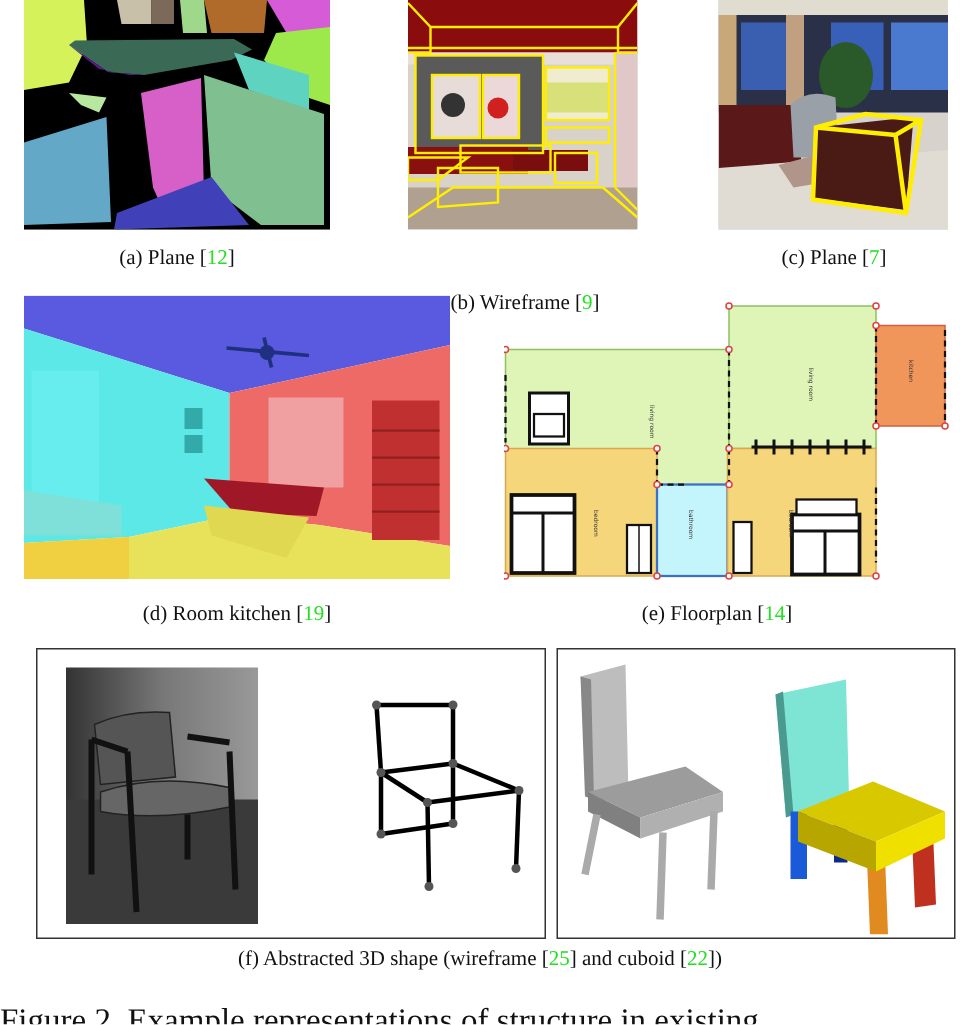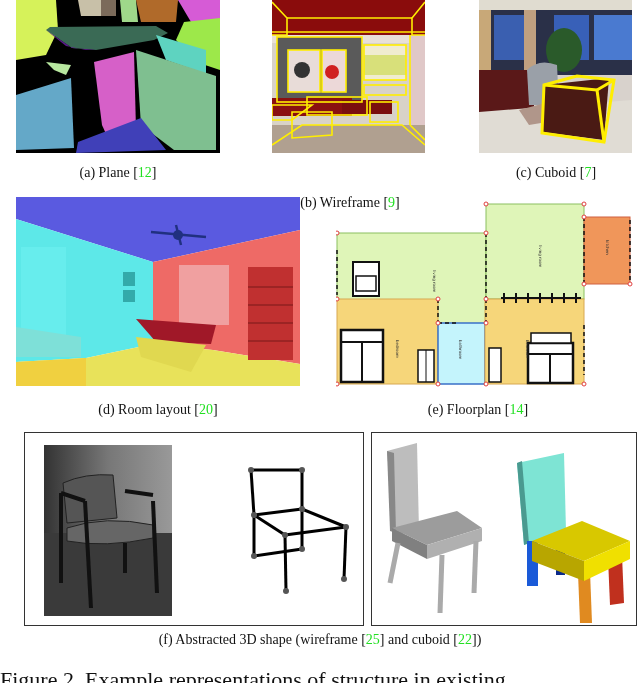--- a/index.html
+++ b/index.html
@@ -95,21 +95,21 @@
     <polygon points="65,85 130,78 125,140 63,132" fill="#4a1a14"></polygon>
     <g fill="none" stroke="#ffee00" stroke-width="3">
       <polygon points="65,85 98,76 135,80 125,142 63,133"></polygon>
       <line x1="65" y1="85" x2="118" y2="90"></line>
       <line x1="118" y1="90" x2="135" y2="80"></line>
       <line x1="118" y1="90" x2="125" y2="142"></line>
     </g>
   </svg>
 </div>
 <div class="cap" style="left:472px;top:161px;width:168px;">
-  <span>(c) Cuboid [</span><span class="ref">7</span><span>]</span>
+  <span>(c) Plane [</span><span class="ref">7</span><span>]</span>
 </div>
 
 <div class="panel" style="left:16px;top:197px;width:284px;height:189px;">
   <svg width="284" height="189" viewBox="0 0 284 189">
     <polygon points="0,0 284,0 284,33 137,65 0,22" fill="#5a5ae0"></polygon>
     <polygon points="0,22 137,65 137,147 70,161 0,165" fill="#5de8e8"></polygon>
     <polygon points="137,65 284,33 284,167 197,153 137,147" fill="#ee6a66"></polygon>
     <polygon points="0,165 70,161 137,147 197,153 284,167 284,189 0,189" fill="#e8e25a"></polygon>
     <polygon points="0,165 70,161 70,189 0,189" fill="#f0d040"></polygon>
     <rect x="5" y="50" width="45" height="95" fill="#6ef0f0" opacity="0.6"></rect>
@@ -127,21 +127,21 @@
     <polygon points="120,140 190,148 175,175 125,160" fill="#e0d850"></polygon>
     <polygon points="0,130 65,140 65,160 0,160" fill="#7ee0d8"></polygon>
     <g stroke="#203080" stroke-width="2.5">
       <line x1="135" y1="35" x2="190" y2="40"></line>
       <line x1="160" y1="28" x2="165" y2="48"></line>
     </g>
     <circle cx="162" cy="38" r="5" fill="#203080"></circle>
   </svg>
 </div>
 <div class="cap" style="left:16px;top:398px;width:284px;">
-  <span>(d) Room layout [</span><span class="ref">20</span><span>]</span>
+  <span>(d) Room kitchen [</span><span class="ref">19</span><span>]</span>
 </div>
 
 <div class="panel" style="left:336px;top:200px;width:300px;height:190px;">
   <svg width="300" height="190" viewBox="0 0 300 190">
     <polygon points="1,32 151,32 151,0 149,0 149,0" fill="none"></polygon>
     <rect x="1" y="33" width="149" height="67" fill="#dff5b8" stroke="#8cc060" stroke-width="1"></rect>
     <rect x="100" y="99" width="50" height="24" fill="#dff5b8"></rect>
     <rect x="150" y="4" width="98" height="95" fill="#dff5b8" stroke="#8cc060" stroke-width="1"></rect>
     <rect x="248" y="17" width="46" height="67" fill="#f0965a" stroke="#d06040" stroke-width="1"></rect>
     <rect x="1" y="99" width="101" height="85" fill="#f6d67a" stroke="#d8a850" stroke-width="1"></rect>

